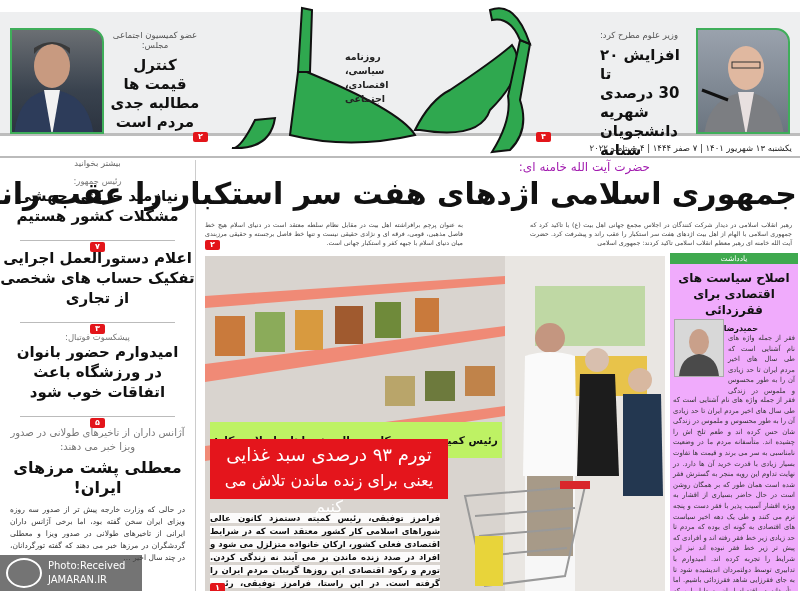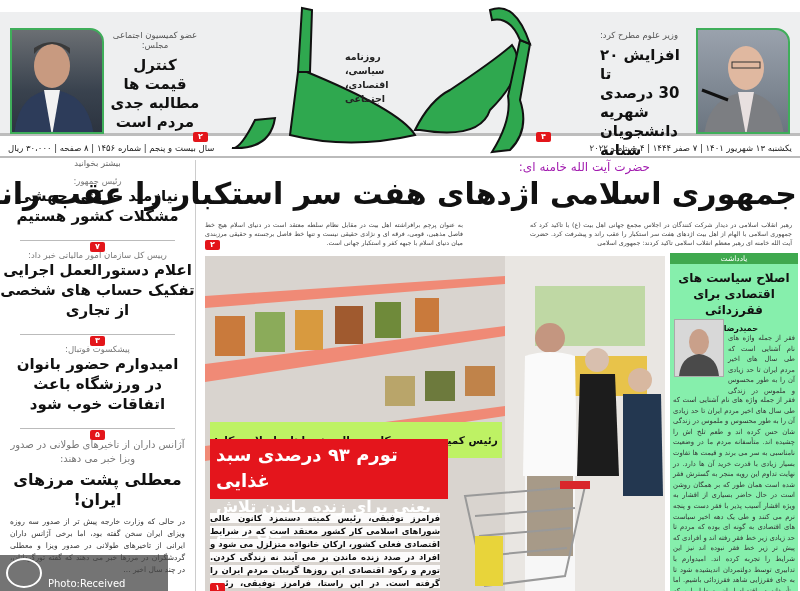--- a/index.html
+++ b/index.html
@@ -21,30 +21,30 @@
 .sec-t{font-size:15px;font-weight:bold;line-height:20px;color:#111}
 .divider{position:relative;height:14px;margin:8px 20px 0}
 .divider:before{content:"";position:absolute;left:0;right:0;top:6px;border-top:1px solid #bbb}
 .divider .pg{position:relative;z-index:1}
 .body-sm{font-size:7.5px;line-height:12px;text-align:justify;padding:0 10px;color:#333}
 .main-kicker{position:absolute;right:150px;top:160px;font-size:12px;color:#a21caf;direction:rtl}
 .main-head{position:absolute;left:205px;width:592px;top:176px;font-size:30px;font-weight:bold;direction:rtl;text-align:center;letter-spacing:-0.5px;color:#111;white-space:nowrap}
 .lead{position:absolute;top:220px;font-size:6.3px;line-height:9px;color:#444;direction:rtl;text-align:justify}
 .photo-main{position:absolute;left:205px;top:256px;width:460px;height:335px;background:#dcdcdc;overflow:hidden}
 .caption-k{position:absolute;left:210px;top:422px;background:#bef264;font-size:10.5px;font-weight:bold;padding:12px 4px;direction:rtl}
-.redbox{position:absolute;left:210px;top:439px;width:238px;height:60px;background:#e4151c;color:#fff;font-weight:bold;direction:rtl;text-align:left;font-size:18px;line-height:26px;padding:3px 6px}
+.redbox{position:absolute;left:210px;top:439px;width:238px;height:60px;background:#e4151c;color:#fff;font-weight:normal;direction:rtl;text-align:center;font-size:18px;line-height:26px;padding:3px 6px}
 .cap-body{position:absolute;left:210px;top:512px;width:230px;font-size:8.5px;font-weight:bold;line-height:13px;direction:rtl;text-align:justify}
 .cap-body span{background:rgba(255,255,255,.9)}
-.editorial{position:absolute;left:670px;top:253px;width:128px;height:338px;direction:rtl;background:#86efac}
+.editorial{position:absolute;left:670px;top:253px;width:128px;height:338px;direction:rtl;background:#f0abfc}
 .ed-tag{background:#3fa94f;color:#fff;font-size:7.5px;text-align:center;height:11px;line-height:11px}
 .ed-title{font-size:12px;font-weight:bold;text-align:center;line-height:16px;margin-top:6px}
 .ed-author{font-size:8px;font-weight:bold;margin-top:6px;padding-right:40px}
 .ed-body{font-size:6.8px;line-height:10.6px;color:#333;text-align:justify;padding:0 3px}
 .ed-photo{position:absolute;left:4px;top:66px;width:50px;height:58px;background:#d8d8d8;border:1px solid #aaa}
-.watermark{position:absolute;left:0;top:555px;width:168px;height:36px;background:rgba(70,70,70,.75);color:#fff;font-size:10px;line-height:14px;padding:22px 0 0 48px;direction:ltr}
+.watermark{position:absolute;left:0;top:555px;width:142px;height:36px;background:rgba(70,70,70,.75);color:#fff;font-size:10px;line-height:14px;padding:4px 0 0 48px;direction:ltr}
 .wm-logo{position:absolute;left:6px;top:3px;width:36px;height:30px;border:2px solid #fff;border-radius:50%}
 </style>
 </head>
 <body>
 
 <div class="masthead">
   <div class="box" style="left:8px;width:180px">
     <div class="photo" style="left:2px;background:linear-gradient(#6b6f73,#39424e 60%,#2c3440)">
       <svg width="94" height="106" viewBox="0 0 94 106">
           <ellipse cx="44" cy="36" rx="18" ry="22" fill="#c89a80"></ellipse>
@@ -96,37 +96,35 @@
         <div>30 درصدی شهریه</div>
         <div>دانشجویان شبانه</div>
       </div>
     </div>
     <span class="pg" style="position:absolute;left:-64px;top:112px">۴</span>
   </div>
 </div>
 
 <div class="dateline">
   <span class="r">یکشنبه ۱۳ شهریور ۱۴۰۱ | ۷ صفر ۱۴۴۴ | ۴ سپتامبر ۲۰۲۲</span>
-  <span class="l">سال بیست و پنجم | شماره ۱۴۵۶ | ۸ صفحه | ۳۰،۰۰۰ ریال</span>
 </div>
 
 <div class="sidebar">
   <div class="more">بیشتر بخوانید</div>
 
   <div>
     <div class="sec-k">رئیس جمهور:</div>
     <div class="sec-t">
         <div>نیازمند حرکتی جهشی</div>
         <div>مشکلات کشور هستیم</div>
       </div>
     <div class="divider"><span class="pg">۷</span></div>
   </div>
 
   <div>
-    <div class="sec-k" style="margin-top:2px">رییس کل سازمان امور مالیاتی خبر داد:</div>
     <div class="sec-t">
         <div>اعلام دستورالعمل اجرایی</div>
         <div>تفکیک حساب های شخصی</div>
         <div>از تجاری</div>
       </div>
     <div class="divider"><span class="pg">۳</span></div>
   </div>
 
   <div>
     <div class="sec-k" style="margin-top:2px">پیشکسوت فوتبال:</div>

